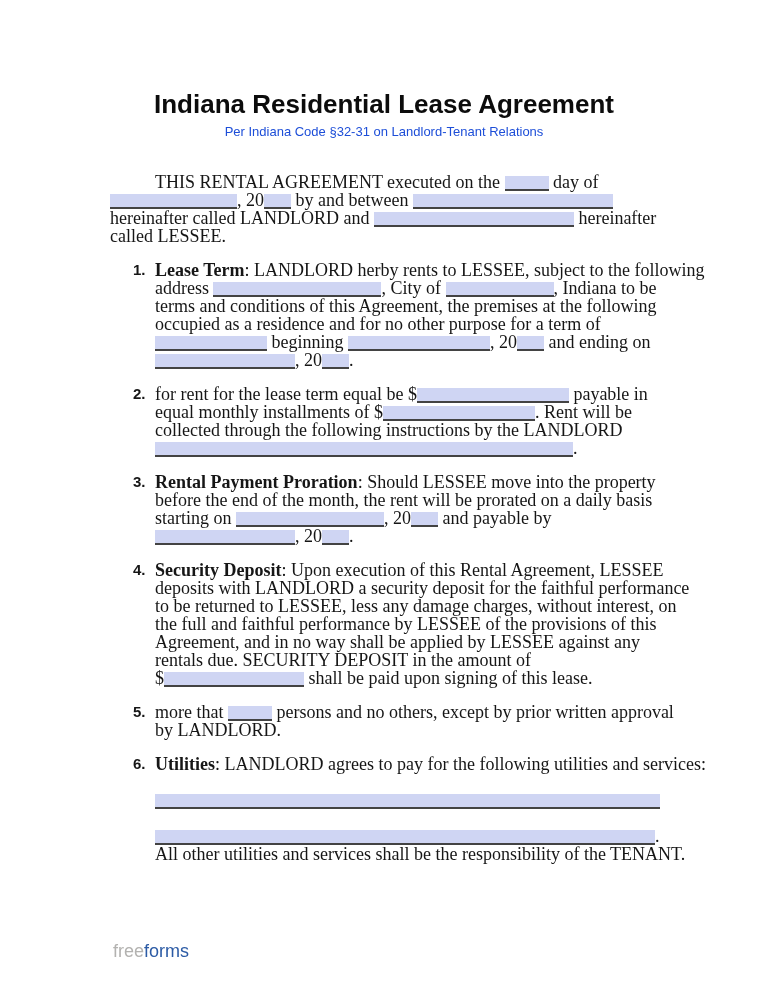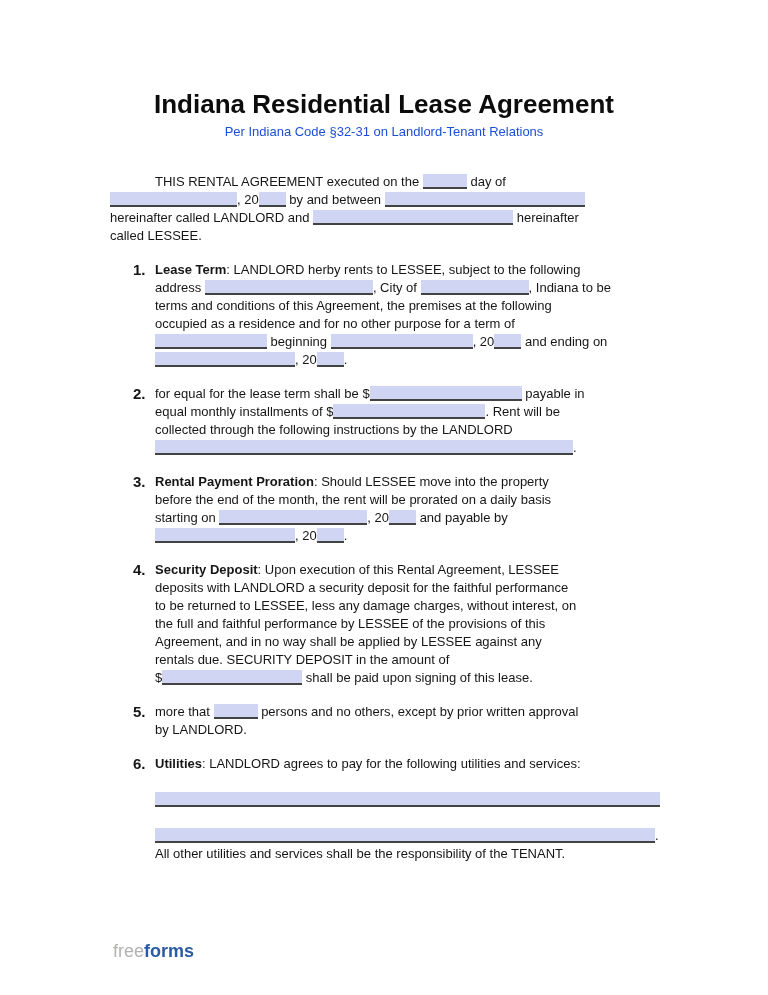--- a/index.html
+++ b/index.html
@@ -39,41 +39,42 @@
   .section .num {
     flex: 0 0 22px;
     width: 22px;
     font-size: 15px;
     line-height: 18px;
     font-weight: bold;
   }
   .section .content { flex: 1 1 auto; font-size: 15px; }
   .line {
     white-space: pre;
-    font-size: 13px;
+    font-size: 18px;
     line-height: 18px;
     height: 18px;
+    font-family: Liberation Serif, serif;
   }
   .line .bold { font-weight: bold; }
   .blank {
     display: inline-block;
     height: 13px;
     background: #cfd5f3;
     border-bottom: 2px solid #434343;
     vertical-align: -3px;
   }
   .footer-logo {
     position: absolute;
     left: 113px;
     top: 941px;
     font-size: 18px;
     line-height: 20px;
   }
   .footer-logo .free { color: #b3b2b0; font-weight: 400; }
-  .footer-logo .forms { color: #2c5ba5; font-weight: 700; }
+  .footer-logo .forms { color: #2c5ba5; font-weight: 400; }
 </style>
 </head>
 <body>
 
 <div class="page">
   <h1 class="doc-title">Indiana Residential Lease Agreement</h1>
   <div class="doc-subtitle">Per Indiana Code §32-31 on Landlord-Tenant Relations</div>
 
   <div class="intro" id="intro">
       <div class="line"><span>THIS RENTAL AGREEMENT executed on the </span><span class="blank" style="width: 44px;"></span><span> day of</span></div>
@@ -90,21 +91,21 @@
           <div class="line"><span>address </span><span class="blank" style="width: 168px;"></span><span>, City of </span><span class="blank" style="width: 108px;"></span><span>, Indiana to be</span></div>
           <div class="line"><span>terms and conditions of this Agreement, the premises at the following</span></div>
           <div class="line"><span>occupied as a residence and for no other purpose for a term of</span></div>
           <div class="line"><span class="blank" style="width: 112px;"></span><span> beginning </span><span class="blank" style="width: 142px;"></span><span>, 20</span><span class="blank" style="width: 27px;"></span><span> and ending on</span></div>
           <div class="line"><span class="blank" style="width: 140px;"></span><span>, 20</span><span class="blank" style="width: 27px;"></span><span>.</span></div>
         </div>
       </div>
       <div class="section">
         <div class="num">2.</div>
         <div class="content">
-          <div class="line"><span>for equal for the lease term shall be $</span><span class="blank" style="width: 152px;"></span><span> payable in</span></div>
+          <div class="line"><span>for rent for the lease term equal be $</span><span class="blank" style="width: 152px;"></span><span> payable in</span></div>
           <div class="line"><span>equal monthly installments of $</span><span class="blank" style="width: 152px;"></span><span>. Rent will be</span></div>
           <div class="line"><span>collected through the following instructions by the LANDLORD</span></div>
           <div class="line"><span class="blank" style="width: 418px;"></span><span>.</span></div>
         </div>
       </div>
       <div class="section">
         <div class="num">3.</div>
         <div class="content">
           <div class="line"><span class="bold">Rental Payment Proration</span><span>: Should LESSEE move into the property</span></div>
           <div class="line"><span>before the end of the month, the rent will be prorated on a daily basis</span></div>

